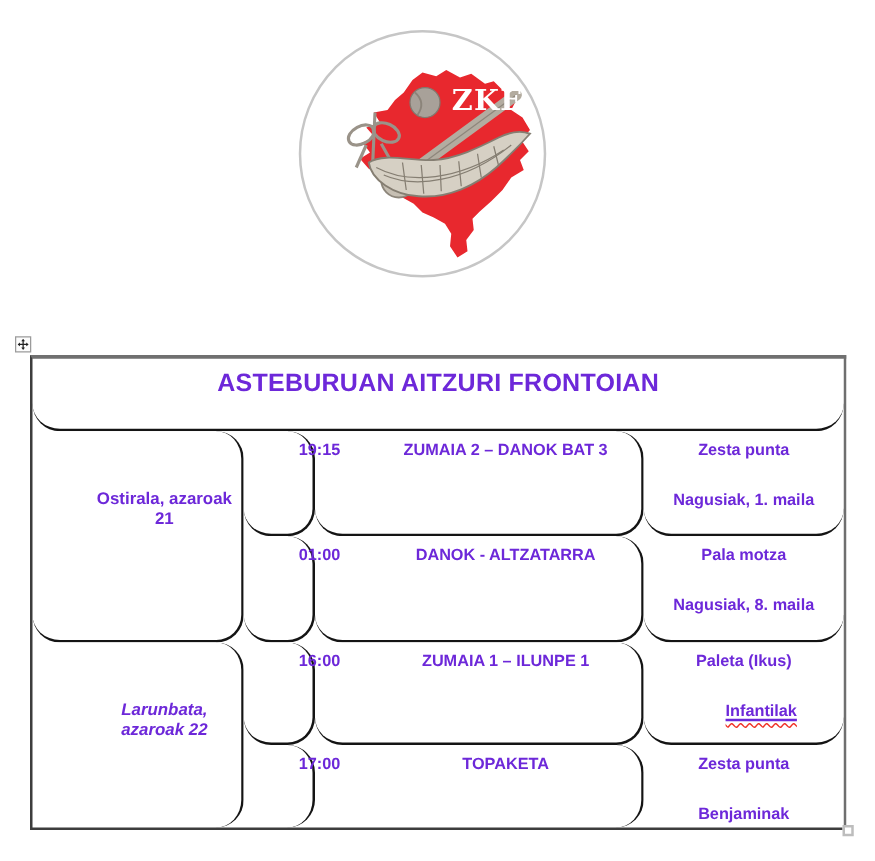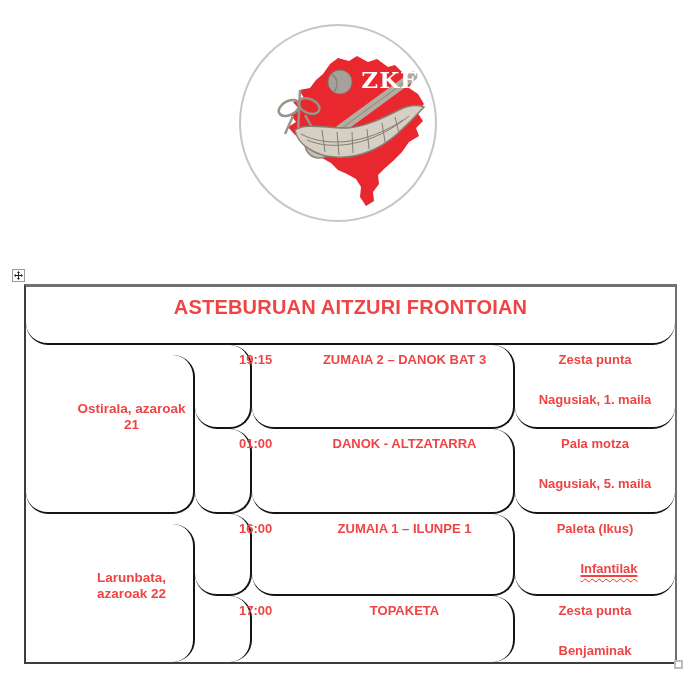--- a/index.html
+++ b/index.html
@@ -1,17 +1,17 @@
 <!DOCTYPE html>
 <html><head>
 <meta charset="utf-8">
 <style>
   html,body{margin:0;padding:0;background:#fff;}
   .page{position:relative;width:700px;height:689px;background:#ffffff;overflow:hidden;
-        font-family:"Liberation Sans",sans-serif;color:#ef4444;}
+        font-family:"Liberation Sans",sans-serif;color:#6d28d9;}
 
   
   .logo{position:absolute;left:237px;top:22px;width:202px;height:202px;}
 
   
   .move-handle{position:absolute;left:12px;top:269px;width:13px;height:13px;
                border:1px solid #9b9b9b;background:#fcfcfc;box-sizing:border-box;
                display:flex;align-items:center;justify-content:center;}
   .resize-handle{position:absolute;left:674px;top:660px;width:9px;height:9px;
                  border:2px solid #bdbdbd;background:#ffffff;box-sizing:border-box;}
@@ -20,23 +20,23 @@
   .sched{position:absolute;left:24px;top:284px;width:653px;height:380px;box-sizing:border-box;
          border-top:3px solid #707070;border-left:2px solid #3d3d3d;
          border-right:2px solid #6f6f6f;border-bottom:2px solid #3d3d3d;
          display:grid;grid-template-columns:169px 57px 263px 1fr;
          grid-template-rows:58px 84px 85px 82px 1fr;}
   .cell{box-sizing:border-box;text-align:center;font-weight:bold;font-size:13px;
         padding-top:7px;line-height:16px;border-radius:22px;}
   .br{border-right:2px solid #141414;padding-left:44px;}
   .bb{border-bottom:2px solid #141414;}
   .title-cell{grid-column:1/5;font-size:20px;letter-spacing:.2px;padding-top:8px;line-height:24px;}
-  .day-cell{padding-top:46px;font-size:13.5px;margin-top:10px;}
+  .day-cell{padding-top:46px;font-size:13.5px;}
   .day1{grid-row:2/4;grid-column:1;}
-  .day2{grid-row:4/6;grid-column:1;}
+  .day2{grid-row:4/6;grid-column:1;font-style:italic;}
   .line2{margin-top:24px;}
   .u{text-decoration:underline;text-decoration-thickness:1.5px;text-underline-offset:2px;}
   .squiggle{text-decoration:underline wavy #f03126;text-decoration-thickness:1px;
             text-underline-offset:4.5px;margin-left:28px;}
 </style>
 </head>
 <body>
 
 <div class="page">
 
@@ -110,21 +110,21 @@
     </div>
 
     <div class="cell br bb">
       <span>01:00</span>
     </div>
     <div class="cell br bb">
       <span>DANOK - ALTZATARRA</span>
     </div>
     <div class="cell bb">
       <div>Pala motza</div>
-      <div class="line2">Nagusiak, 5. maila</div>
+      <div class="line2">Nagusiak, 8. maila</div>
     </div>
 
     <div class="cell day-cell day2 br">
       <span>Larunbata, azaroak 22</span>
     </div>
 
     <div class="cell br bb">
       <span>16:00</span>
     </div>
     <div class="cell br bb">

